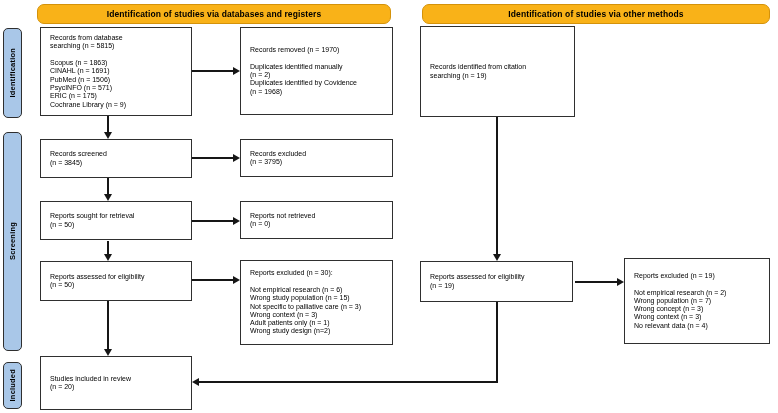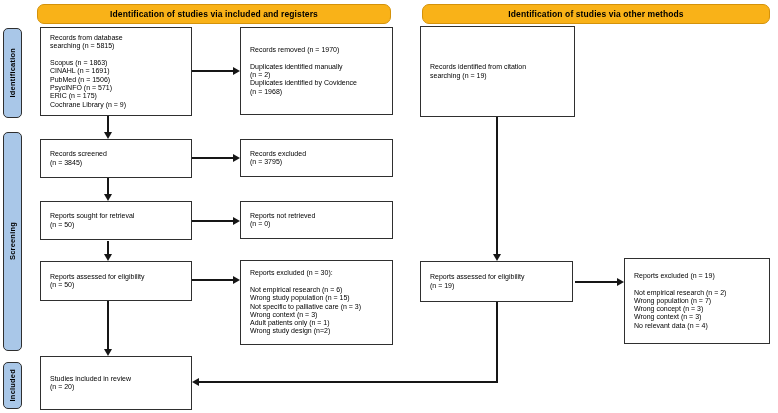--- a/index.html
+++ b/index.html
@@ -32,21 +32,21 @@
   .ah{position:absolute;width:0;height:0;}
   .ah.right{border-top:4px solid transparent;border-bottom:4px solid transparent;border-left:7px solid #161616;}
   .ah.left {border-top:4px solid transparent;border-bottom:4px solid transparent;border-right:7px solid #161616;}
   .ah.down {border-left:4px solid transparent;border-right:4px solid transparent;border-top:7px solid #161616;}
 </style>
 </head>
 <body>
 
 <div id="diagram">
 
-  <div class="banner" style="left:37px;top:4px;width:354px;">Identification of studies via included and registers</div>
+  <div class="banner" style="left:37px;top:4px;width:354px;">Identification of studies via databases and registers</div>
   <div class="banner" style="left:422px;top:4px;width:348px;">Identification of studies via other methods</div>
 
   <div class="stage-label" style="left:3px;top:28px;height:90px;">
     <span>Identification</span>
   </div>
   <div class="stage-label" style="left:3px;top:132px;height:219px;">
     <span>Screening</span>
   </div>
   <div class="stage-label" style="left:3px;top:362px;height:47px;">
     <span>Included</span>

